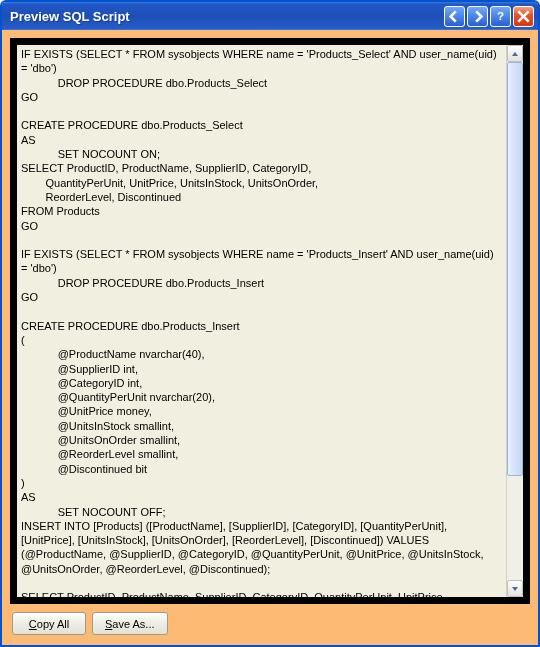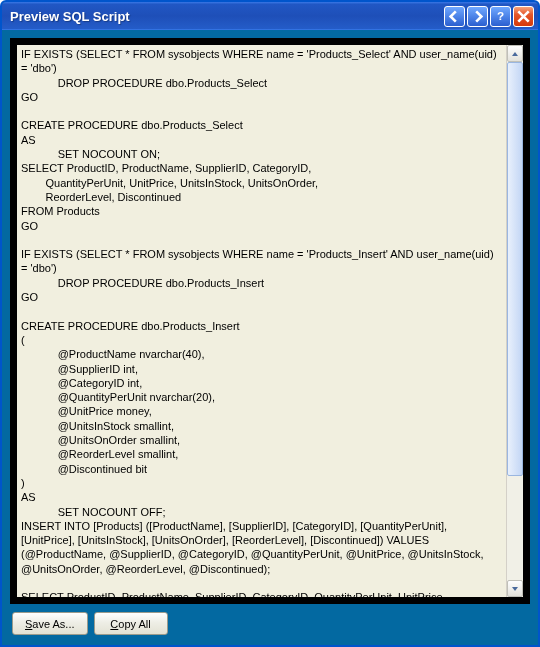--- a/index.html
+++ b/index.html
@@ -10,21 +10,21 @@
     overflow: hidden;
   }
   .window {
     width: 540px;
     height: 647px;
     border: 2px solid #0055cc;
     border-radius: 6px 6px 0 0;
     overflow: hidden;
     display: flex;
     flex-direction: column;
-    background: #0369a1;
+    background: #fdba74;
   }
   .titlebar {
     height: 28px;
     background: linear-gradient(to bottom, #3a78e6 0%, #2157c4 8%, #1e4fb8 50%, #245cc8 95%, #3a7ff0 100%);
     display: flex;
     align-items: center;
     padding: 0 4px 0 8px;
     color: #fff;
     font-weight: bold;
     font-size: 13px;
@@ -197,21 +197,21 @@
         <div class="sb-btn">
           <svg width="8" height="8" viewBox="0 0 8 8">
               <path d="M4 6 L1 2 L7 2 Z" fill="#4a6a9c"></path>
             </svg>
         </div>
       </div>
     </div>
 
     <div class="button-row">
       <button class="btn">
-        <span><span class="u">S</span><span>ave As...</span></span>
+        <span><span class="u">C</span><span>opy All</span></span>
       </button>
       <button class="btn">
-        <span><span class="u">C</span><span>opy All</span></span>
+        <span><span class="u">S</span><span>ave As...</span></span>
       </button>
       <div class="spacer"></div>
     </div>
   </div>
 </div>
 
 </body></html>

